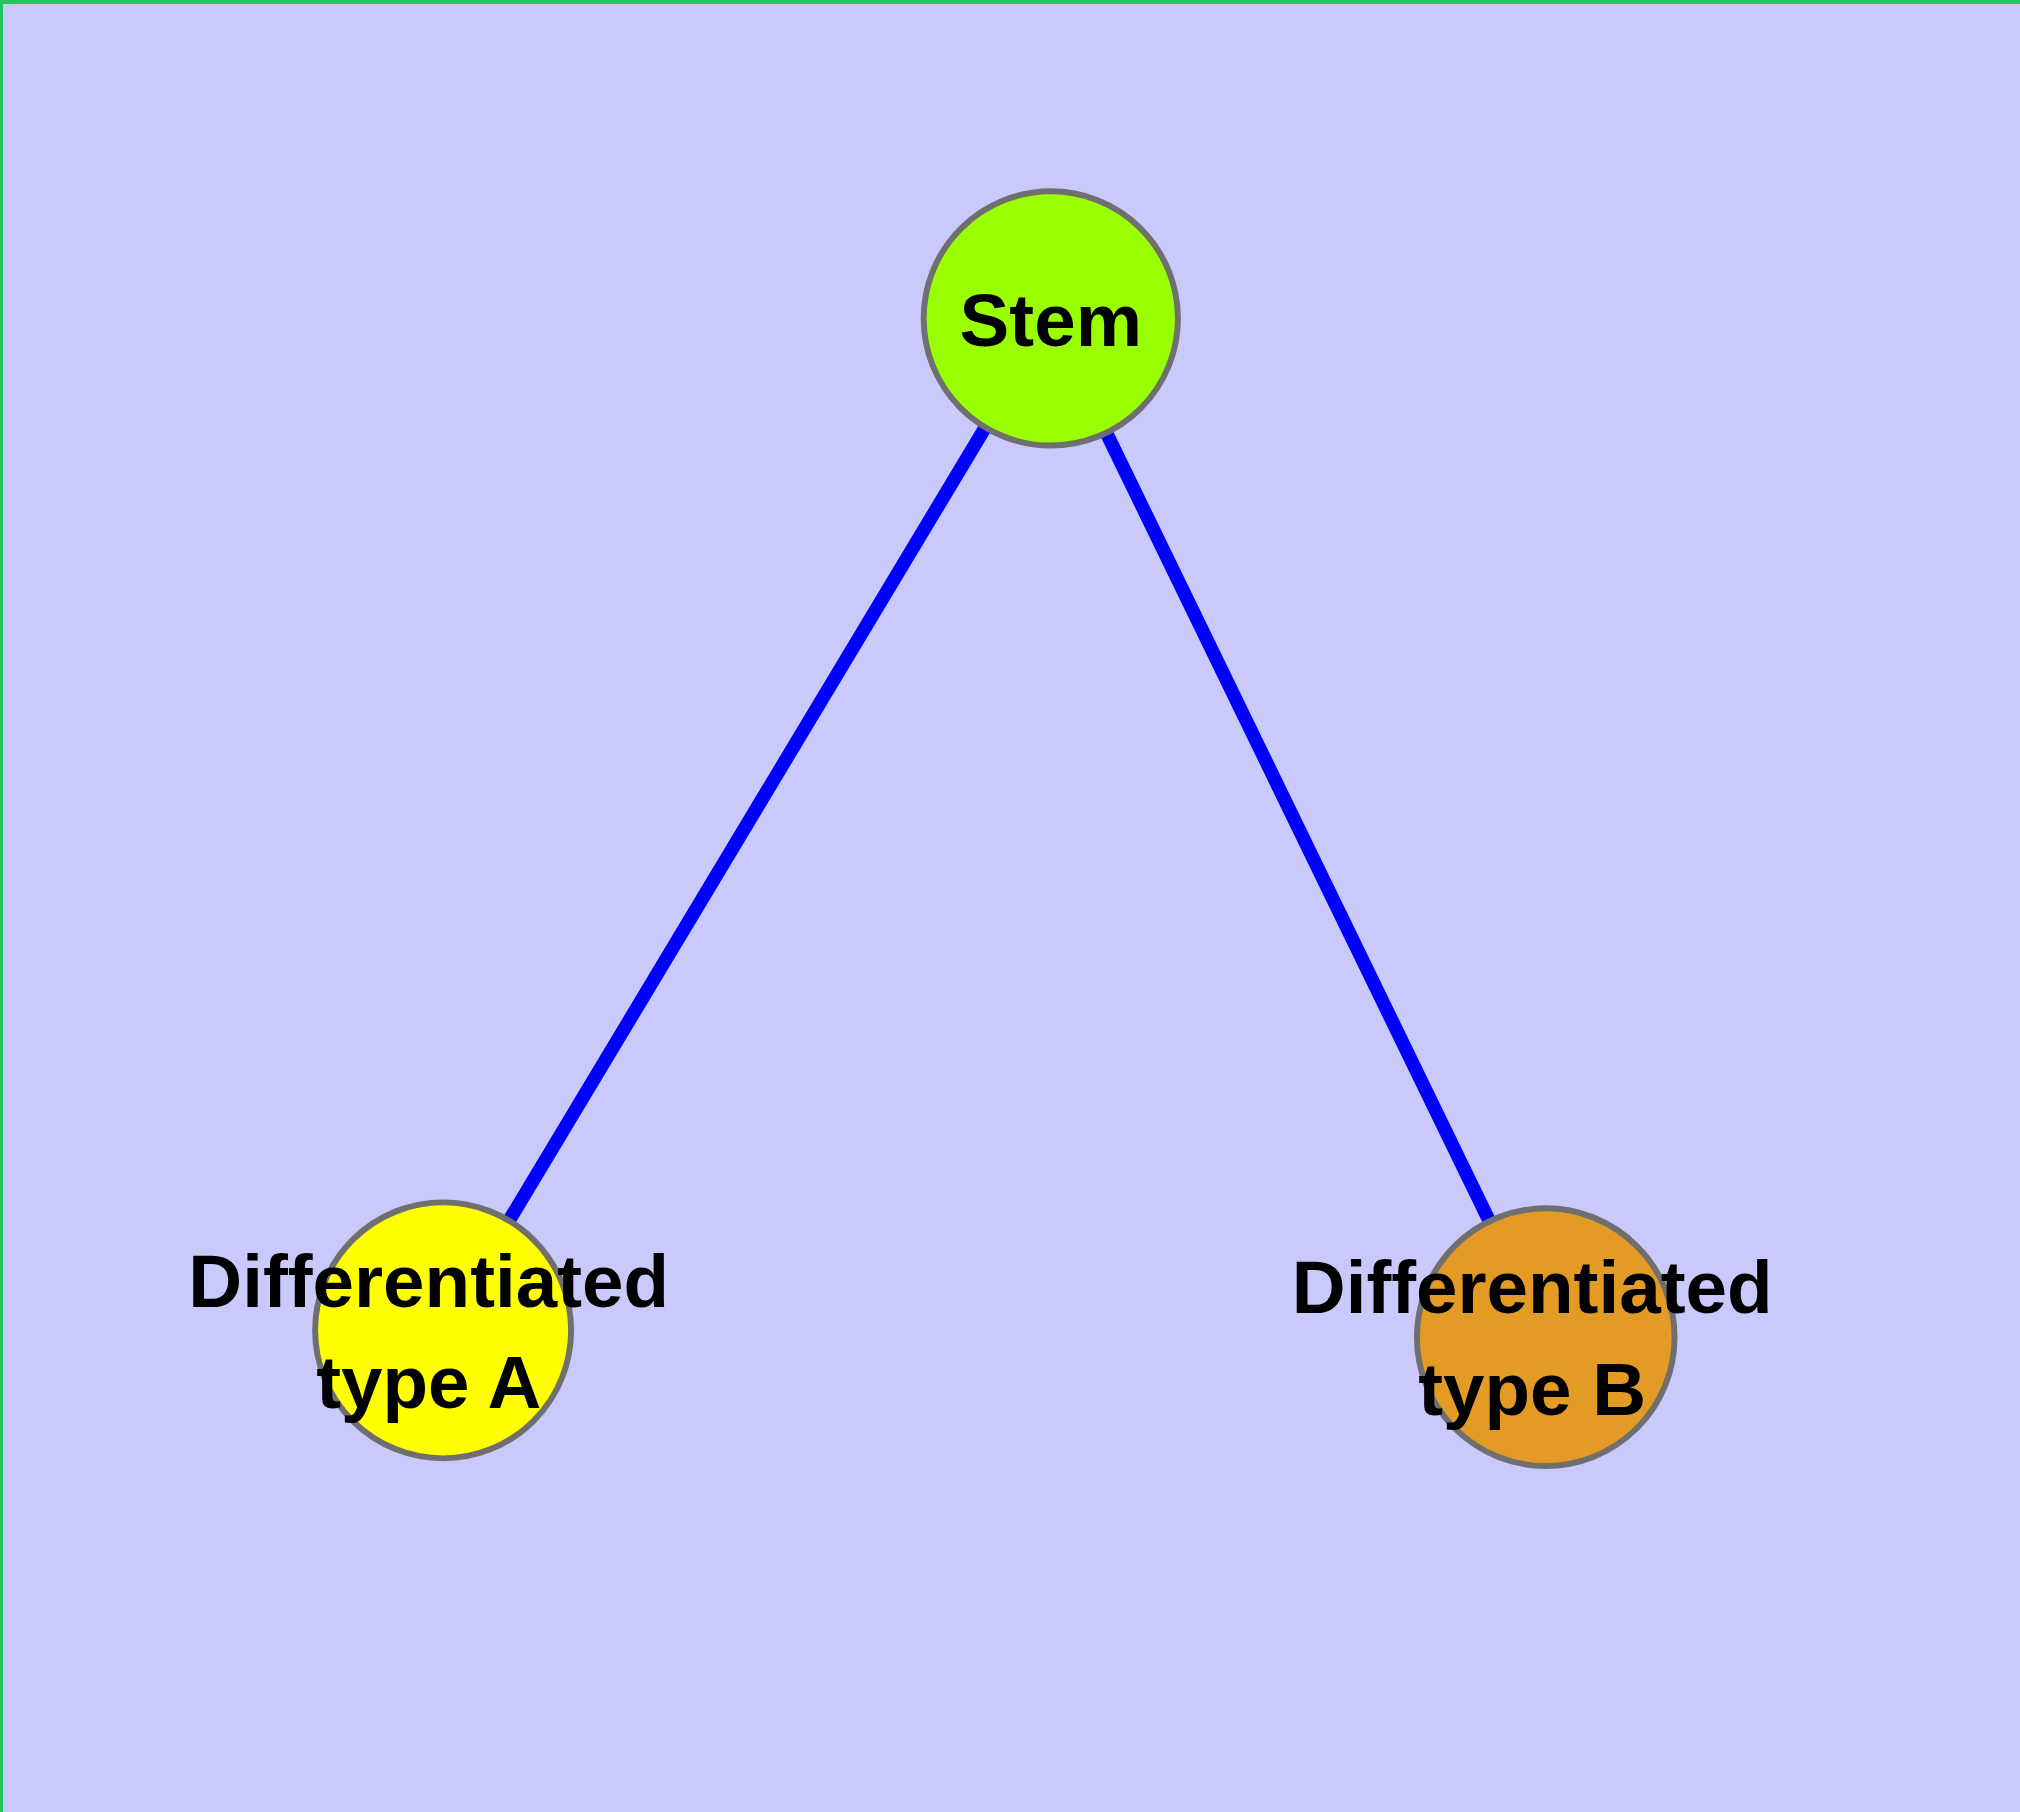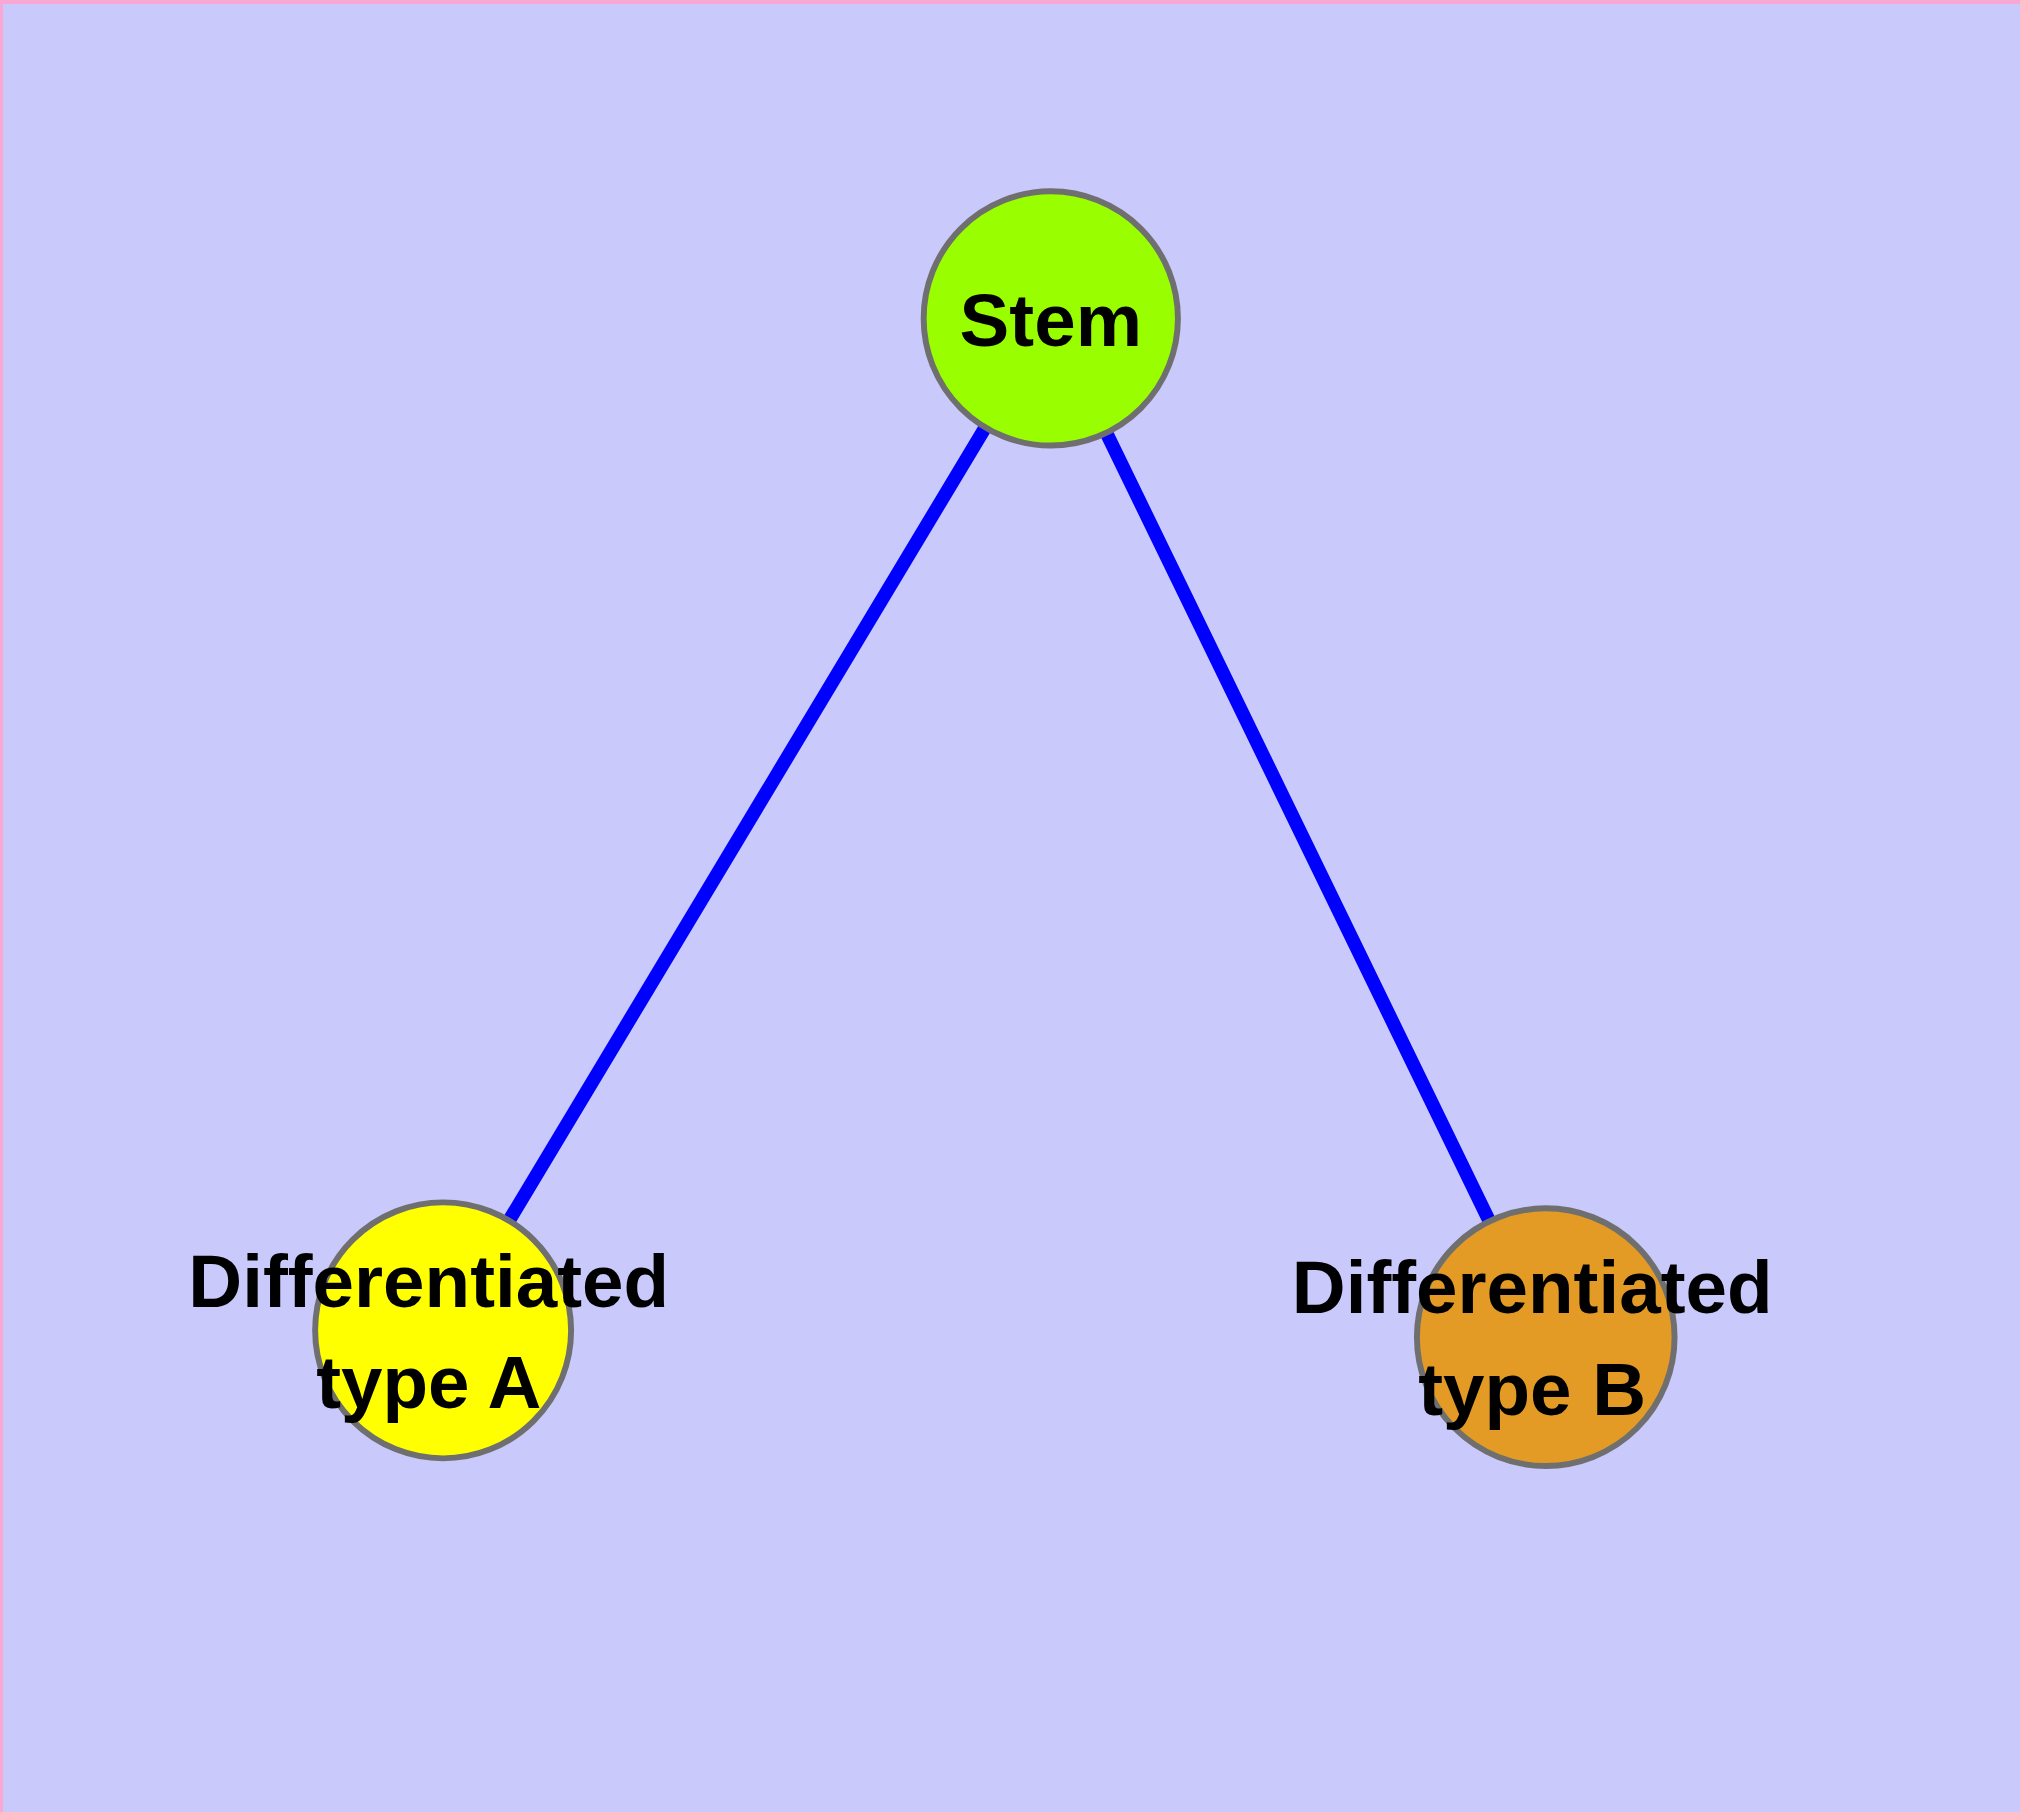--- a/index.html
+++ b/index.html
@@ -24,21 +24,21 @@
     height: 1812px;
   }
   svg.graph text {
     font-family: "Liberation Sans", "DejaVu Sans", sans-serif;
     font-weight: bold;
   }
 </style>
 </head>
 <body>
 
-<div class="page" style="background: #f9a8d4;">
+<div class="page" style="background: #22c55e;">
   <div class="plot-canvas" style="background: rgb(201, 201, 251); left: 2.5px; top: 4.2px;">
     <svg class="graph" viewBox="0 0 2384 2138" xmlns="http://www.w3.org/2000/svg">
         <line x1="1236" y1="371" x2="519" y2="1565" stroke="#0000FF" stroke-width="16" stroke-linecap="round"></line>
         <line x1="1236" y1="371" x2="1820" y2="1573" stroke="#0000FF" stroke-width="16" stroke-linecap="round"></line>
         <circle cx="1236" cy="371" r="150" fill="#99FF00" stroke="#6F6F6F" stroke-width="7"></circle>
         <circle cx="519" cy="1565" r="151" fill="#FFFF00" stroke="#6F6F6F" stroke-width="7"></circle>
         <circle cx="1820" cy="1573" r="152" fill="#E39B26" stroke="#6F6F6F" stroke-width="7"></circle>
         <text text-anchor="middle" fill="#000000" font-size="88"><tspan x="1236" y="403">Stem</tspan></text>
         <text text-anchor="middle" fill="#000000" font-size="88"><tspan x="502" y="1537">Differentiated</tspan><tspan x="502" y="1657">type A</tspan></text>
         <text text-anchor="middle" fill="#000000" font-size="88"><tspan x="1804" y="1545">Differentiated</tspan><tspan x="1804" y="1665">type B</tspan></text>

